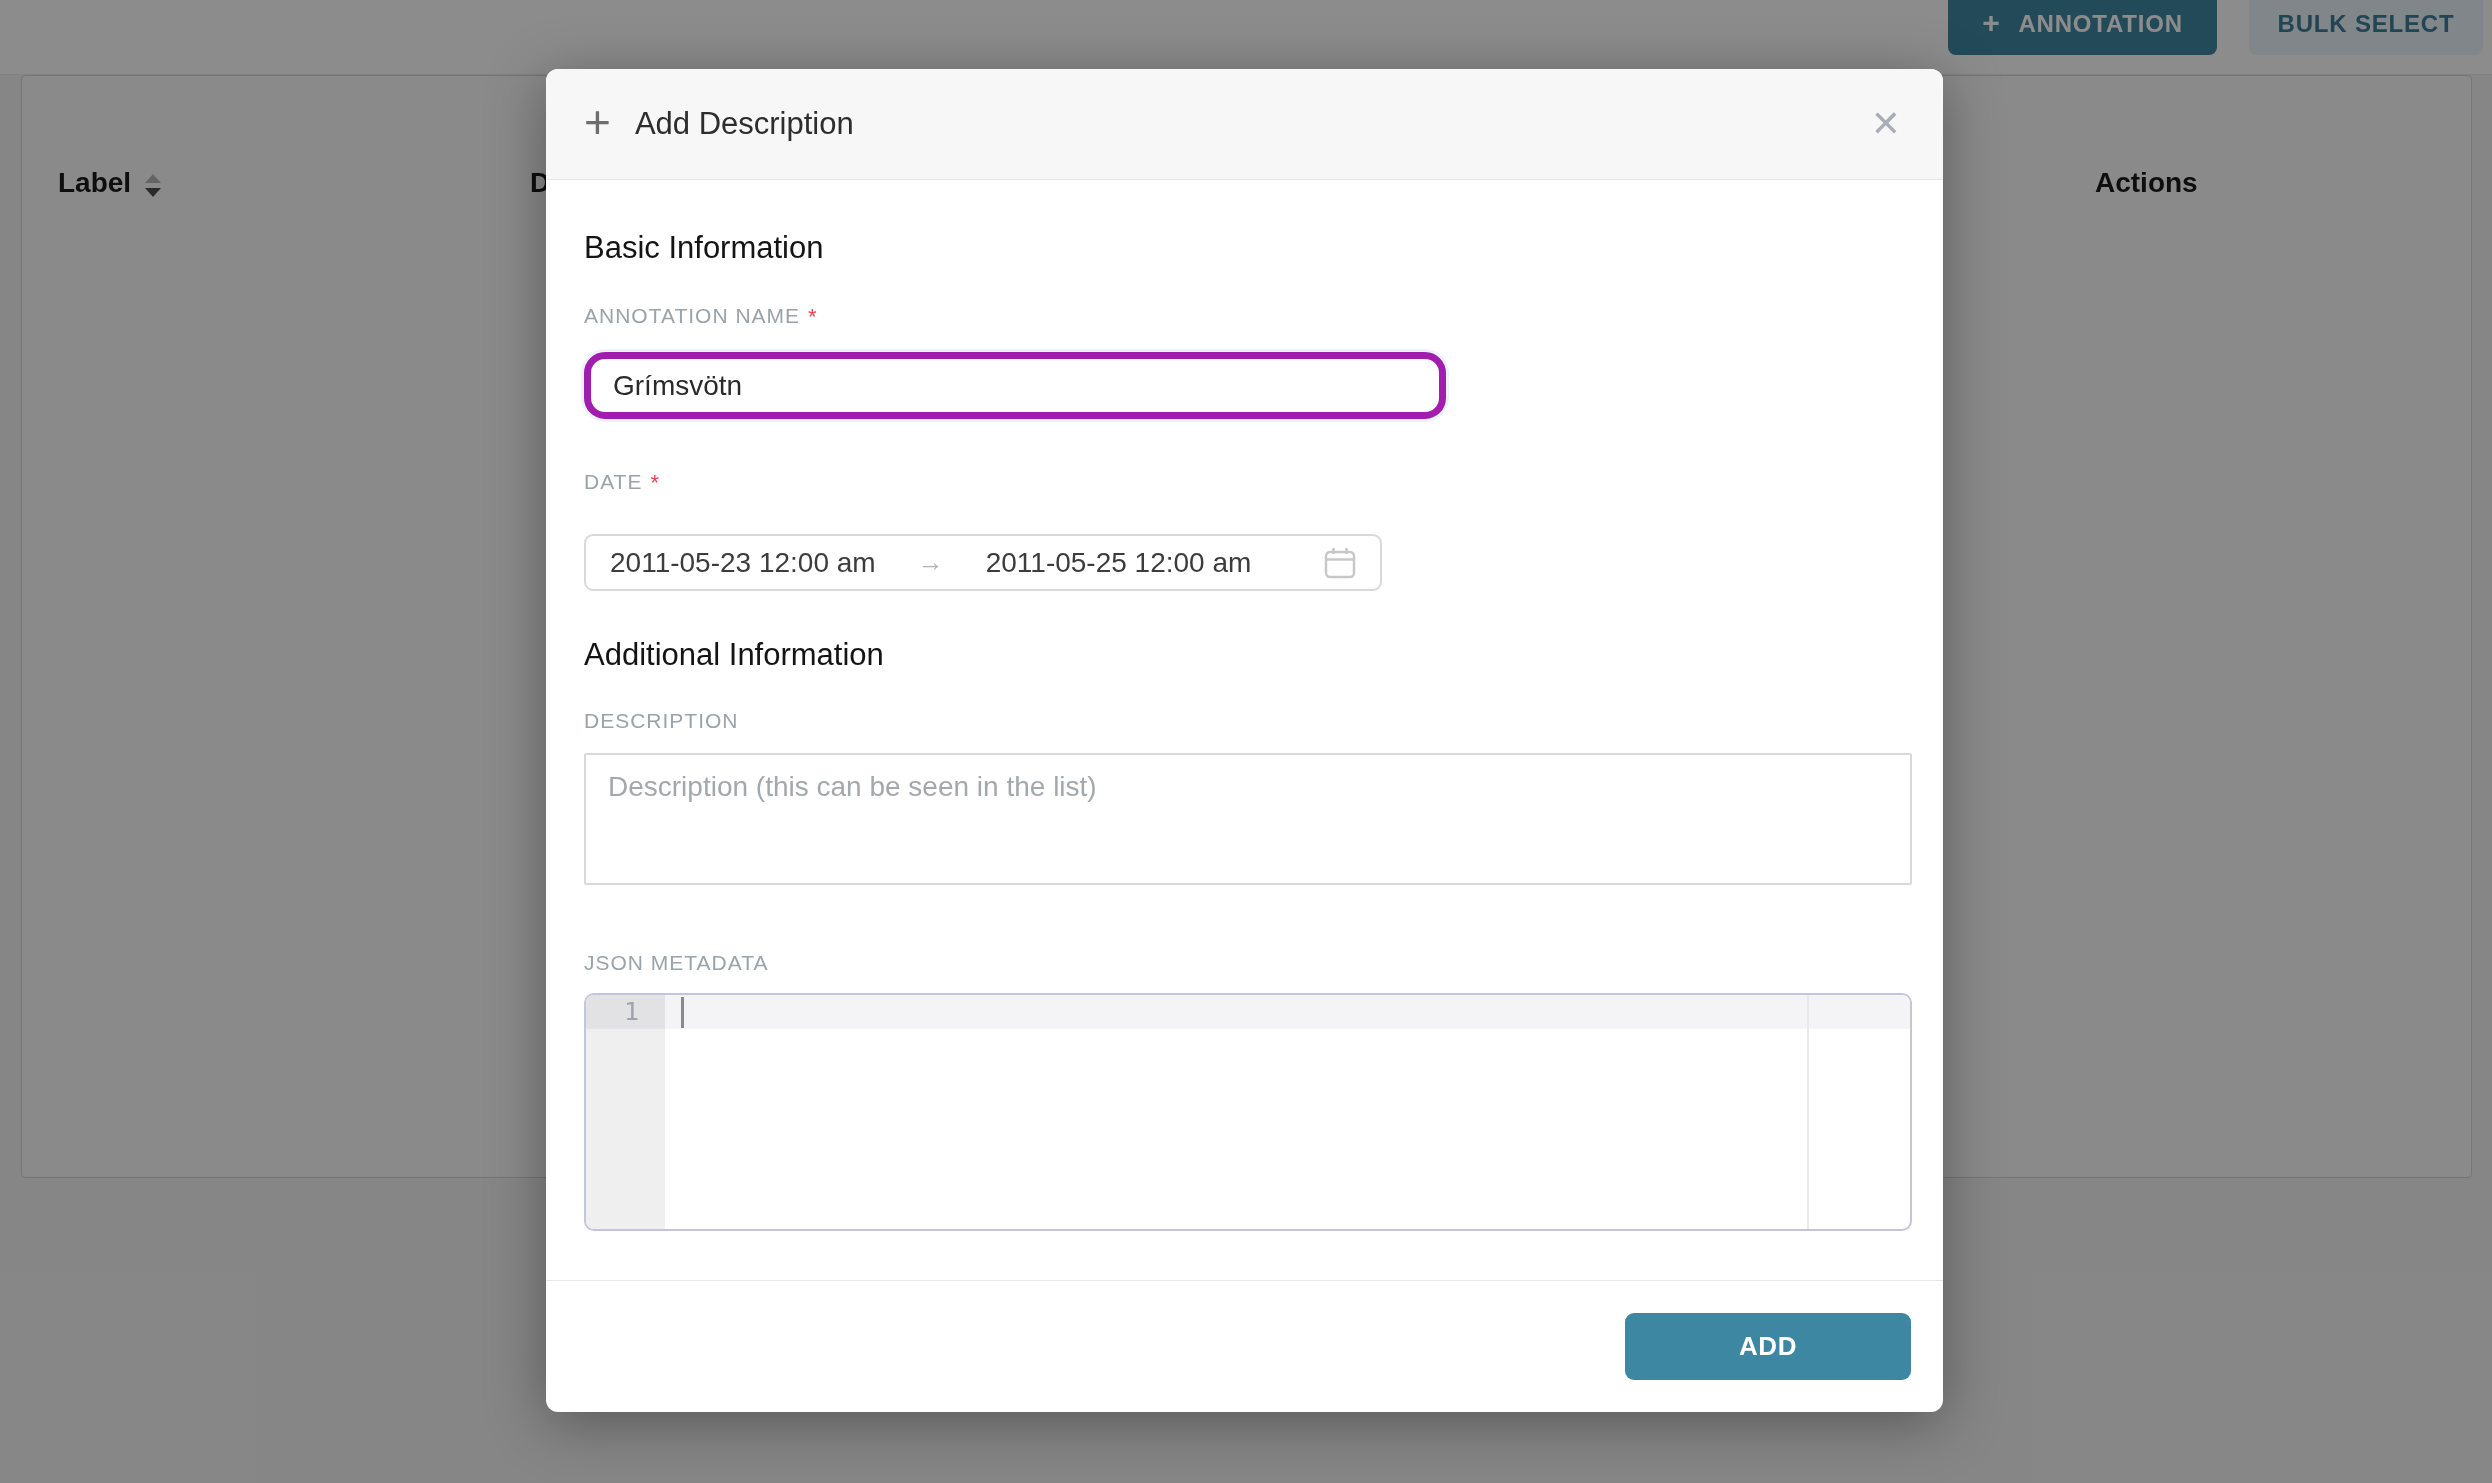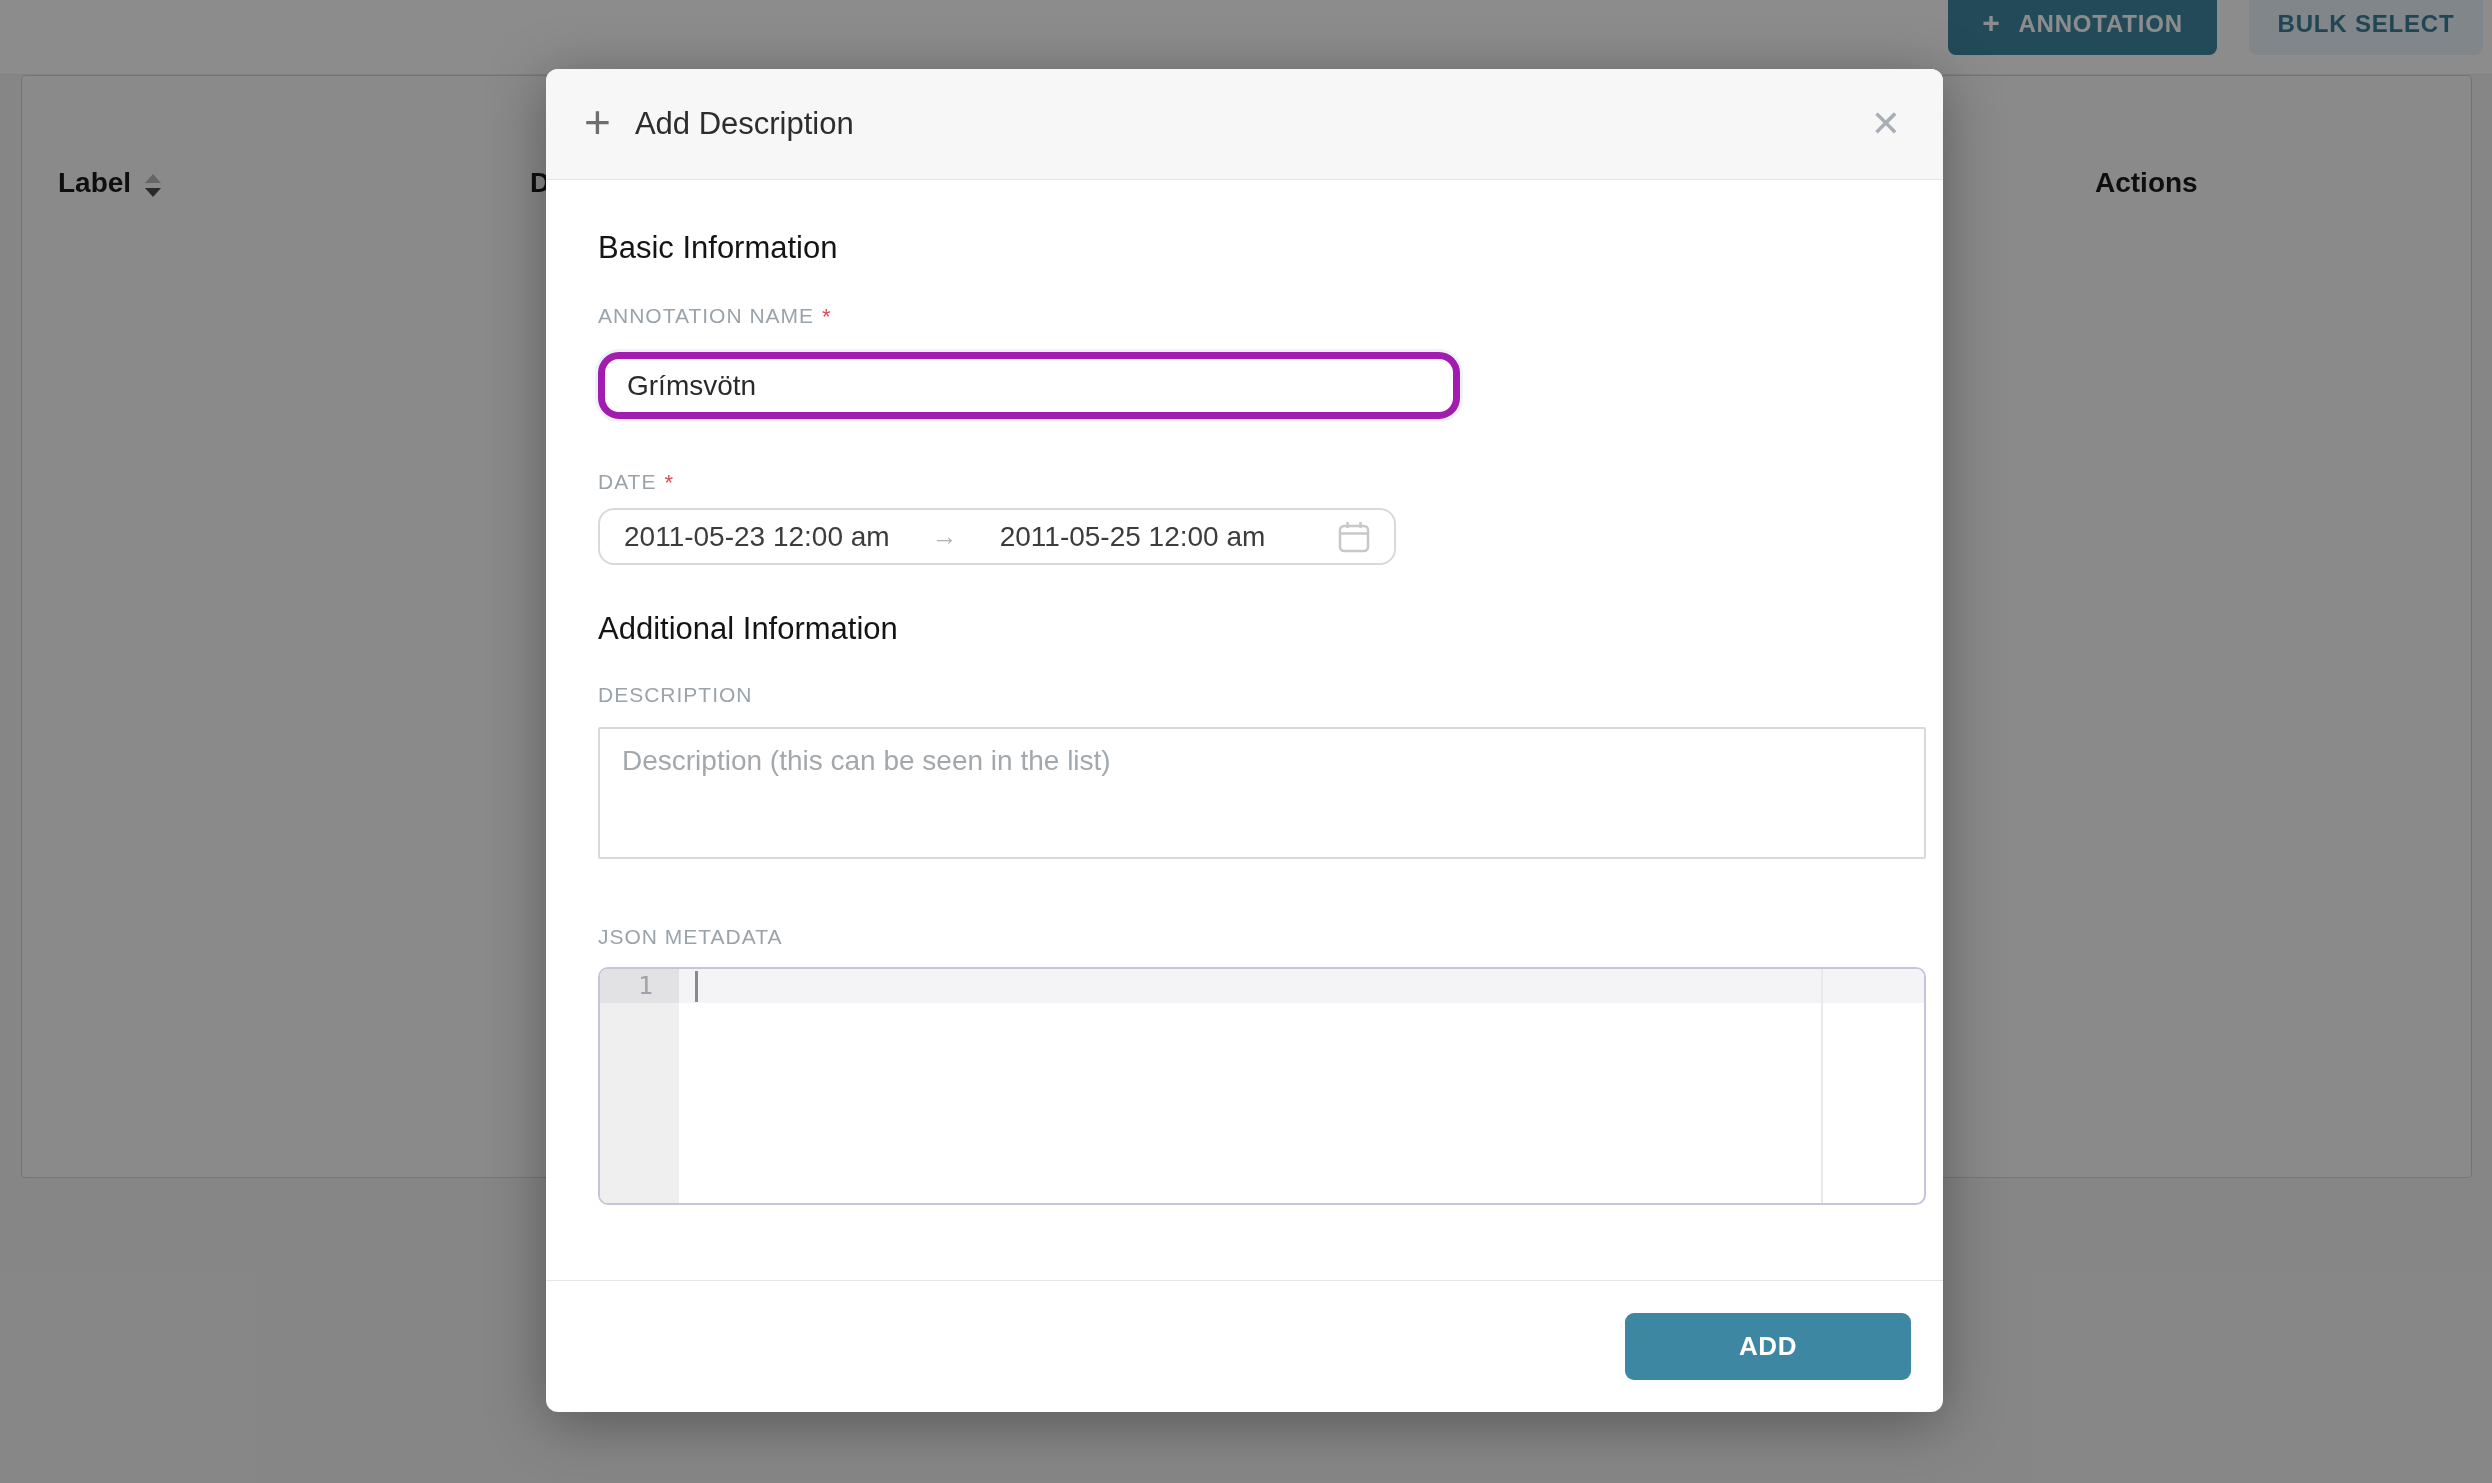--- a/index.html
+++ b/index.html
@@ -40,36 +40,36 @@
   
   .modal { position:absolute; left:546px; top:69px; width:1397px; height:1343px; z-index:30;
     background:#ffffff; border-radius:12px; box-shadow:0 10px 59px rgba(0,0,0,0.35); }
   .modal-header { position:absolute; left:0; top:0; right:0; height:111px; background:#f7f7f7;
     border-bottom:1px solid #e6e6e6; border-radius:12px 12px 0 0; display:flex; align-items:center; padding:0 38px; }
   .modal-plus { font-size:46px; font-weight:300; color:#6e6e6e; line-height:1; margin-right:24px; position:relative; top:-2px; }
   .modal-title { font-size:31px; font-weight:500; color:#2d2d2d; }
   .modal-close { margin-left:auto; font-size:36px; color:#a9adb6; background:none; border:none;
     cursor:pointer; line-height:1; padding:4px; font-family:"Liberation Sans",sans-serif; }
 
-  .modal-body { position:absolute; left:52px; top:111px; width:1328px; }
+  .modal-body { position:absolute; left:38px; top:111px; width:1328px; }
   .section-heading { font-size:31px; font-weight:500; color:#141414; }
   .h-basic { margin-top:50px; }
   .h-additional { margin-top:46px; }
   .field-label { font-size:21px; font-weight:500; color:#9aa3aa; letter-spacing:1px; display:flex; gap:8px; }
   .required-mark { color:#e0484f; font-size:22px; }
   .lbl-name { margin-top:38px; }
   .lbl-date { margin-top:51px; }
   .lbl-desc { margin-top:36px; }
   .lbl-json { margin-top:66px; }
 
   .name-input { margin-top:22px; width:862px; height:67px; border:7px solid #a21caf; border-radius:21px;
     padding:0 22px; font-size:28px; color:#2a2a2a; font-family:"Liberation Sans",sans-serif; outline:none;
     box-shadow:0 0 0 3px rgba(37,99,210,0.08); display:block; background:#fff; }
 
-  .date-range { margin-top:12px; width:798px; height:57px; border:2px solid #d9d9d9; border-radius:16px;
+  .date-range { margin-top:38px; width:798px; height:57px; border:2px solid #d9d9d9; border-radius:9px;
     display:flex; align-items:center; padding:0 24px; background:#fff; cursor:pointer; }
   .date-text { font-size:28px; color:#3c3c3c; white-space:nowrap; }
   .range-arrow { font-size:26px; color:#b3b3b3; margin:0 42px; }
   .calendar-icon { margin-left:auto; display:flex; }
 
   .desc-textarea { margin-top:20px; width:1328px; height:132px; border:2px solid #d9d9d9; border-radius:2px;
     padding:16px 22px; font-size:28px; color:#2a2a2a; font-family:"Liberation Sans",sans-serif; resize:none;
     outline:none; display:block; background:#fff; }
   .desc-textarea::placeholder { color:#a3a8ad; }
 

